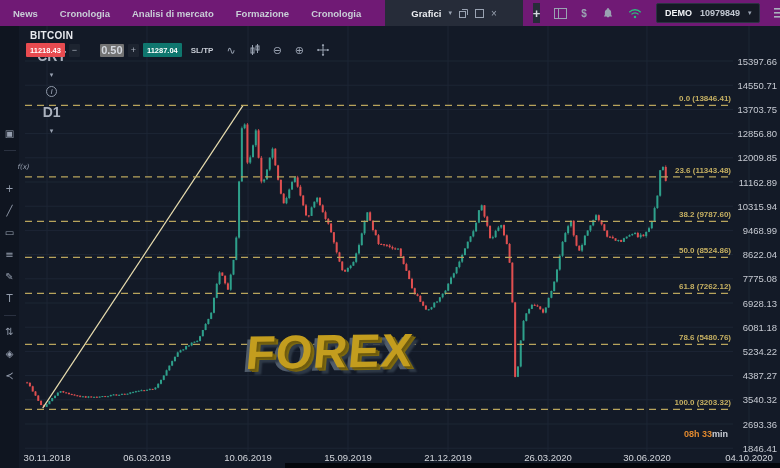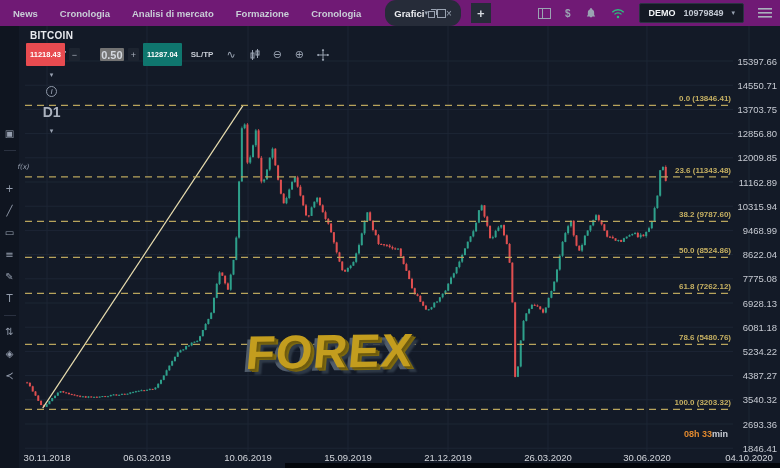--- a/index.html
+++ b/index.html
@@ -2,22 +2,22 @@
 <html><head>
 <meta charset="utf-8">
 <style>
   html,body{margin:0;padding:0;background:#06090f;}
   #root{position:relative;width:780px;height:468px;overflow:hidden;background:#0b0f18;
         font-family:"Liberation Sans",sans-serif;-webkit-font-smoothing:antialiased;}
   
   #topbar{position:absolute;left:0;top:0;width:780px;height:26px;background:#701a75;
           display:flex;align-items:center;padding:0 8px 0 13px;box-sizing:border-box;z-index:30;}
   .tab{font-size:9.5px;font-weight:bold;color:#c9ced7;margin-right:22px;cursor:pointer;white-space:nowrap;}
-  .active-group{display:flex;align-items:center;background:#262c39;height:26px;
-                padding:0 9px;margin-left:2px;border-radius:11px;}
+  .active-group{display:flex;align-items:center;gap:7px;background:#262c39;height:26px;
+                padding:0 26px;margin-left:2px;}
   .active-tab{font-size:9.5px;font-weight:bold;color:#eceef2;white-space:nowrap;}
   .caret{font-family:"DejaVu Sans",sans-serif;font-size:7px;color:#9aa3b2;}
   .winicon{display:flex;align-items:center;color:#9aa3b2;}
   .plus-tile{width:20px;height:20px;background:#262c39;margin-left:10px;display:flex;align-items:center;
              justify-content:center;color:#d4d8df;font-size:13px;font-weight:bold;}
   #topbar .spacer{flex:1;}
   .tb-ico{display:flex;align-items:center;justify-content:center;margin-left:14px;color:#9aa3b2;}
   .dollar{font-size:10px;font-weight:bold;color:#9aa3b2;letter-spacing:1px;}
   .account{display:flex;align-items:center;gap:8px;background:#151a25;border:1px solid #2b3342;
            border-radius:2px;height:18px;padding:0 8px;margin-left:14px;}
@@ -31,21 +31,21 @@
   .tdiv{width:12px;height:1px;background:#2a3140;}
   #chartbg{position:absolute;left:19px;top:26px;width:761px;height:442px;background:#131a27;}
   #chart{position:absolute;left:0;top:0;z-index:5;}
   
   #symrow{position:absolute;left:30px;top:30px;display:flex;align-items:center;gap:7px;z-index:25;flex-direction:column;}
   .sym{font-size:10px;font-weight:bold;color:#e9ebef;letter-spacing:.3px;}
   .small-lab{font-size:14px;font-weight:bold;color:#aab1bd;}
   .info-circle{width:9px;height:9px;border:1px solid #8f98a8;border-radius:50%;color:#8f98a8;
                font-size:6.5px;font-weight:bold;display:flex;align-items:center;justify-content:center;font-style:italic;}
   #traderow{position:absolute;left:26px;top:43px;display:flex;align-items:center;gap:4px;z-index:25;}
-  .px-box{height:23px;display:flex;align-items:center;padding:0 4px;border-radius:1px;
+  .px-box{height:14px;display:flex;align-items:center;padding:0 4px;border-radius:1px;
           font-size:7.5px;font-weight:bold;color:#fff;}
   .sell{background:#e84b50;}
   .buy{background:#0f766e;}
   .qty-btn{width:11px;height:13px;background:#1d2430;color:#aab1bd;font-size:9px;display:flex;
            align-items:center;justify-content:center;border-radius:1px;}
   .qty{height:13px;min-width:24px;background:#737373;color:#d3d7de;font-size:11px;font-weight:bold;
        display:flex;align-items:center;justify-content:center;border-radius:1px;margin-left:16px;}
   .sltp{font-size:8px;font-weight:bold;color:#c8cdd6;margin-left:5px;}
   .hico{font-family:"DejaVu Sans",sans-serif;font-size:11px;color:#99a2b1;margin-left:9px;display:flex;align-items:center;}
   

